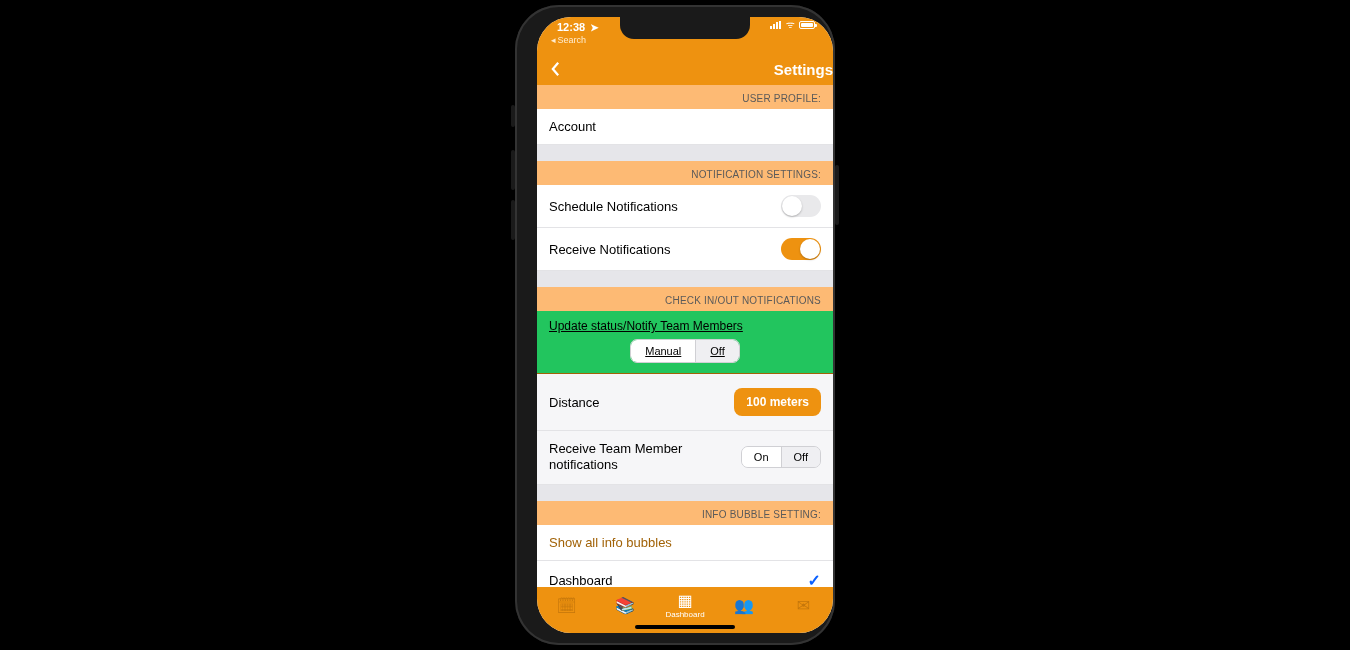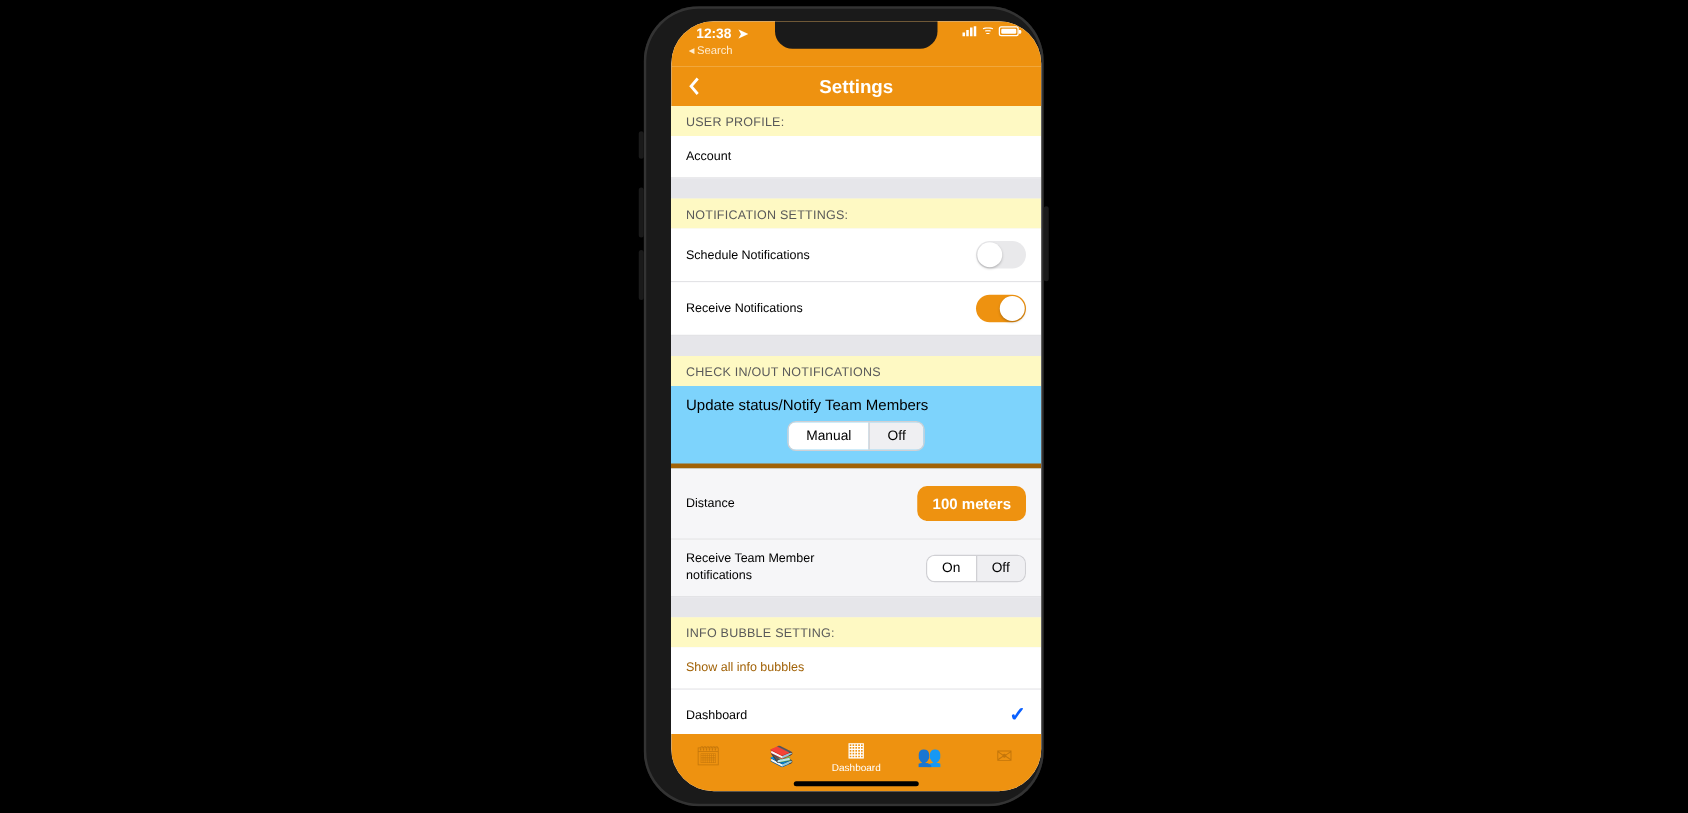--- a/index.html
+++ b/index.html
@@ -90,21 +90,21 @@
   .ic-batt { width:16px; height:8px; border:1px solid #fff; border-radius:2px; position:relative;}
   .ic-batt::after{content:"";position:absolute;right:-3px;top:2px;width:2px;height:3px;background:#fff;border-radius:0 1px 1px 0;}
   .ic-batt::before{content:"";position:absolute;left:1px;top:1px;bottom:1px;width:12px;background:#fff;border-radius:1px;}
 
   .nav-bar {
     background: #ee9210;
     color: #fff;
     height: 32px;
     display: flex;
     align-items: center;
-    justify-content: center;
+    justify-content: flex-end;
     position: relative;
     font-weight: 700;
     font-size: 15px;
   }
   .nav-bar .back {
     position: absolute;
     left: 8px;
     top: 50%;
     transform: translateY(-50%);
     width: 20px; height: 20px;
@@ -113,33 +113,34 @@
   .nav-bar .back svg { width:11px; height:16px; stroke:#fff; stroke-width:2.5; fill:none; }
 
   
   .content { flex: 1; overflow-y: auto; background: #efeff4; font-size: 13px; color:#000; }
   .section-header {
     padding: 8px 12px 5px;
     font-size: 10px;
     color: #5a5a5a;
     text-transform: uppercase;
     letter-spacing: .2px;
-    background:#fef9c3;
+    background:#fdba74;
+    text-align:right;
   }
   .row {
     background: #fff;
     padding: 10px 12px;
     border-bottom: 1px solid #e3e3e6;
     display: flex;
     align-items: center;
     justify-content: space-between;
     min-height: 34px;
   }
   .row.idle { background:#f6f6f8;gap:22px; }
-  .row .label { font-size: 10px; }
+  .row .label { font-size: 13px; }
   .link { color: #a16207; }
 
   
   .toggle {
     width: 40px; height: 22px; border-radius: 11px; position: relative;
     background:#e9e9eb;
   }
   .toggle::after{
     content:""; position:absolute; top:1px; width:20px; height:20px;
     background:#fff; border-radius:50%; box-shadow:0 1px 2px rgba(0,0,0,.25);
@@ -158,22 +159,22 @@
   .seg {
     display:flex; border:1px solid #d0d0d4; border-radius:7px; overflow:hidden;
     font-size:11px; font-weight:500;
   }
   .seg .opt { padding:5px 14px; background:#efeff2; color:#000; }
   .seg .opt.sel { background:#fff; }
   .seg .opt + .opt { border-left:1px solid #d0d0d4; }
   .seg.sm .opt { padding:4px 12px; }
 
   .subrow {
-    background:#7dd3fc; padding:8px 12px 10px; border-bottom:4px solid #a16207;
-    display:flex; flex-direction:column; gap:6px; font-size:12px;
+    background:#22c55e; padding:8px 12px 10px; border-bottom:1px solid #a16207;
+    display:flex; flex-direction:column; gap:6px; font-size:12px;text-decoration:underline;
   }
   .subrow .segwrap{ display:flex; justify-content:center; }
 
   .check { color:#0a60ff; font-size:16px; font-weight:700; }
 
   
   .gap { height:16px; background:#e6e6ea; }
 
   
   .tab-bar {

